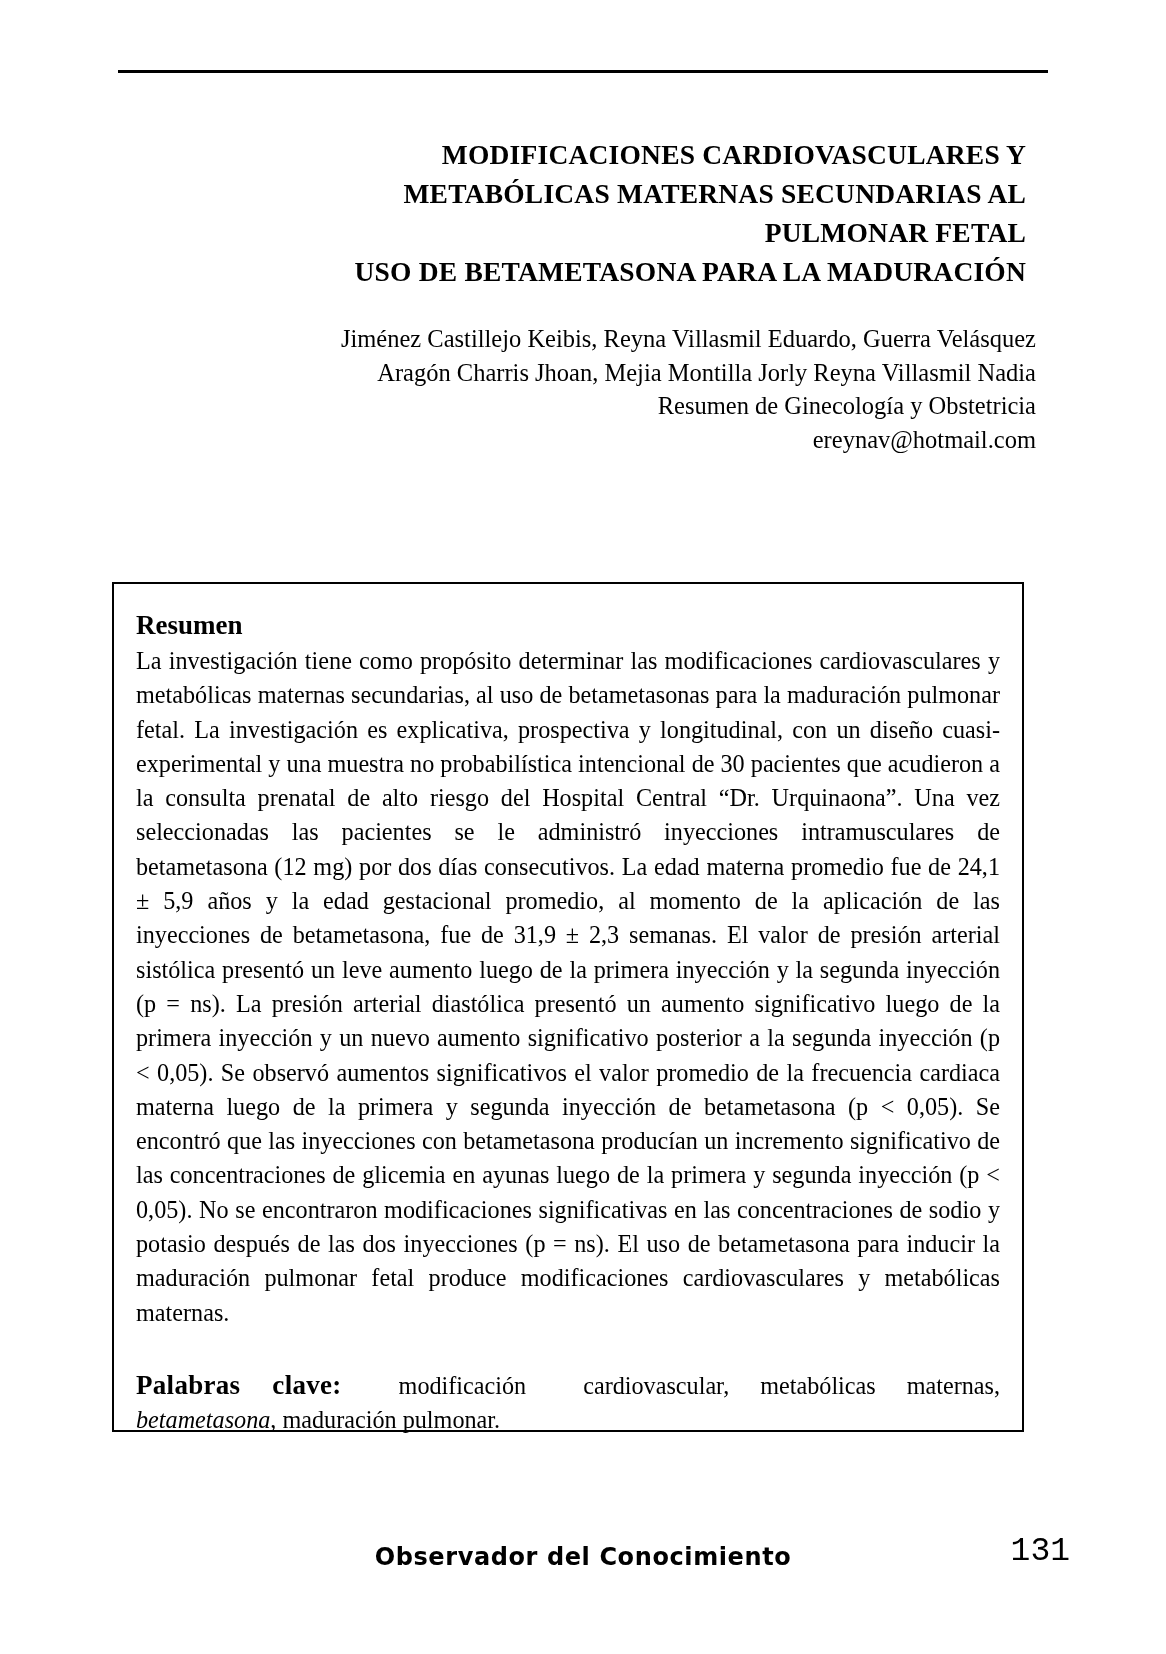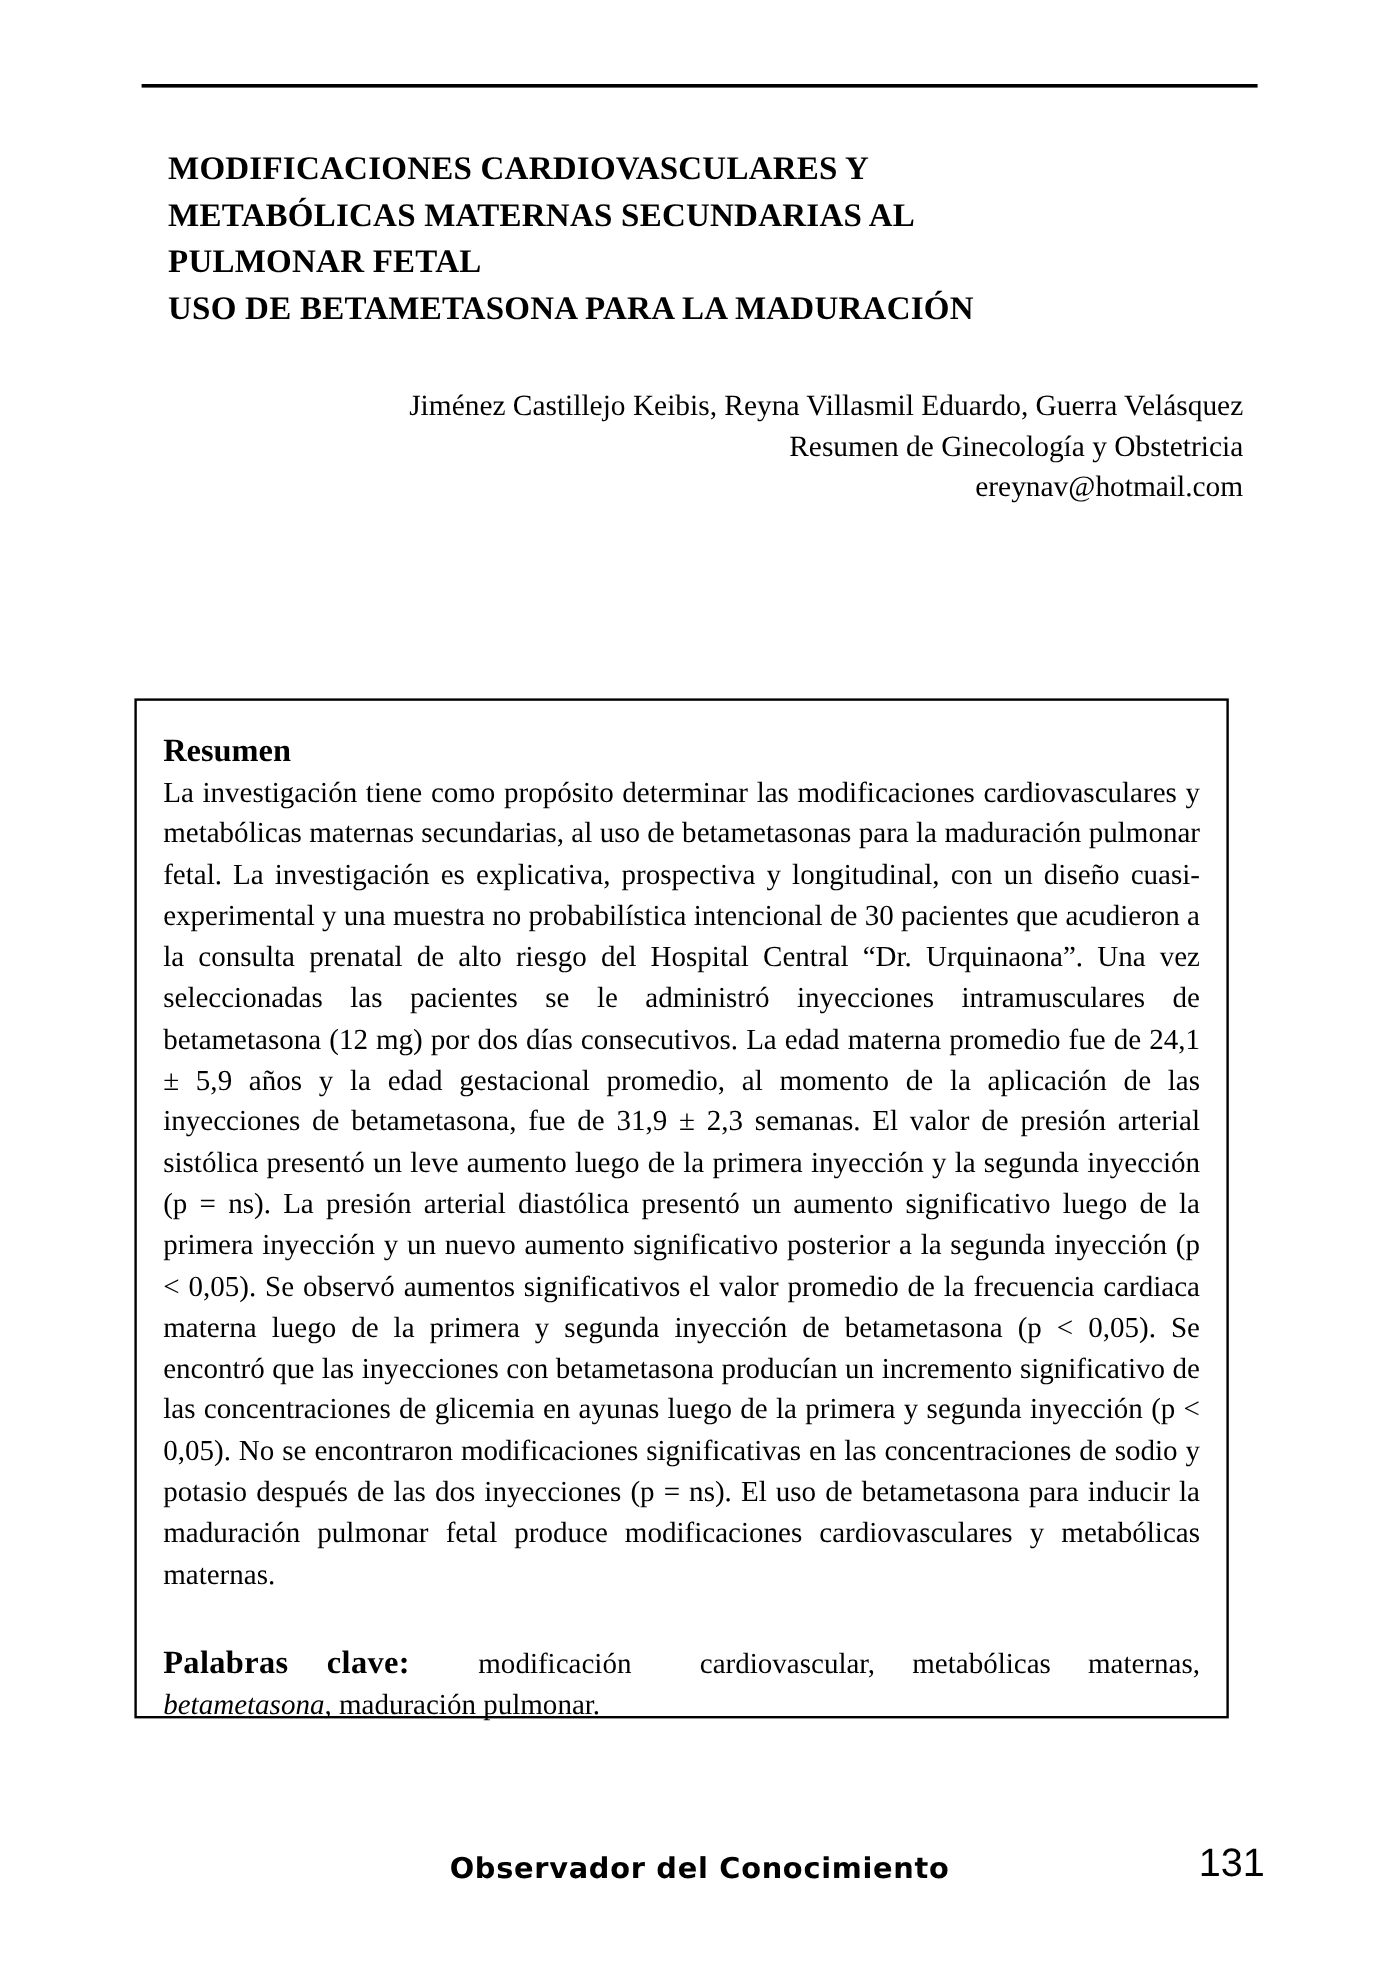--- a/index.html
+++ b/index.html
@@ -26,24 +26,24 @@
   .top-rule {
     position: absolute;
     top: 70px;
     left: 118px;
     width: 930px;
     height: 3px;
     background: #000000;
   }
   .title {
     position: absolute;
-    top: 120px;
+    top: 135px;
     left: 140px;
     width: 886px;
-    text-align: left;
+    text-align: right;
     font-weight: bold;
     font-size: 27.5px;
     line-height: 39px;
     letter-spacing: 0.2px;
   }
   .authors {
     position: absolute;
     top: 322px;
     left: 130px;
     width: 906px;
@@ -94,41 +94,42 @@
     width: 1166px;
     text-align: center;
     font-family: "DejaVu Sans", sans-serif;
     font-weight: bold;
     font-size: 24px;
     letter-spacing: 0.6px;
   }
   .footer-page {
     position: absolute;
     top: 1533px;
-    right: 112px;
+    right: 96px;
     font-size: 33px;
-    font-family: Liberation Sans, sans-serif;
+    font-family: Liberation Mono, monospace;
   }
 </style>
 </head>
 <body>
 
 <div class="page">
 
   <div class="top-rule"></div>
 
   <div class="title">
     <div>MODIFICACIONES CARDIOVASCULARES Y</div>
     <div>METABÓLICAS MATERNAS SECUNDARIAS AL</div>
     <div>PULMONAR  FETAL</div>
     <div>USO DE BETAMETASONA PARA LA MADURACIÓN</div>
   </div>
 
   <div class="authors">
     <div>Jiménez Castillejo Keibis, Reyna Villasmil Eduardo, Guerra Velásquez</div>
+    <div>Aragón Charris Jhoan, Mejia Montilla Jorly Reyna Villasmil Nadia</div>
     <div>Resumen de Ginecología y Obstetricia</div>
     <div>ereynav@hotmail.com</div>
   </div>
 
   <div class="abstract-box">
     <div class="abstract-heading">Resumen</div>
     <p class="abstract-text">La investigación tiene como propósito determinar las modificaciones cardiovasculares y metabólicas maternas secundarias, al uso de betametasonas para la maduración pulmonar fetal. La investigación es  explicativa, prospectiva y longitudinal, con un diseño cuasi-experimental y una muestra no probabilística intencional de 30 pacientes que acudieron a la consulta prenatal de alto riesgo del Hospital Central “Dr. Urquinaona”. Una vez seleccionadas las pacientes se le administró inyecciones intramusculares de betametasona (12 mg) por dos días consecutivos. La edad materna promedio fue de 24,1 ± 5,9 años y la edad gestacional promedio, al momento de la aplicación de las inyecciones de betametasona, fue de 31,9 ± 2,3 semanas. El valor de presión arterial sistólica presentó un leve aumento luego de la primera inyección y la segunda inyección (p = ns). La presión arterial diastólica presentó un aumento significativo luego de la primera inyección y un nuevo aumento significativo posterior a la segunda inyección (p &lt; 0,05). Se observó aumentos significativos el valor promedio de la frecuencia cardiaca materna luego de la primera y segunda inyección de betametasona (p &lt; 0,05). Se encontró que las inyecciones con betametasona producían un incremento significativo de las concentraciones de glicemia en ayunas luego de la primera y segunda inyección (p &lt; 0,05). No se encontraron modificaciones significativas en las concentraciones de sodio y potasio después de las dos inyecciones (p = ns). El uso de betametasona para inducir la maduración pulmonar fetal produce modificaciones cardiovasculares y metabólicas maternas.</p>
     <div class="keywords">
       <span class="kw-label">Palabras clave:</span>
       <span class="kw-spacer"></span><span>modificación</span>

